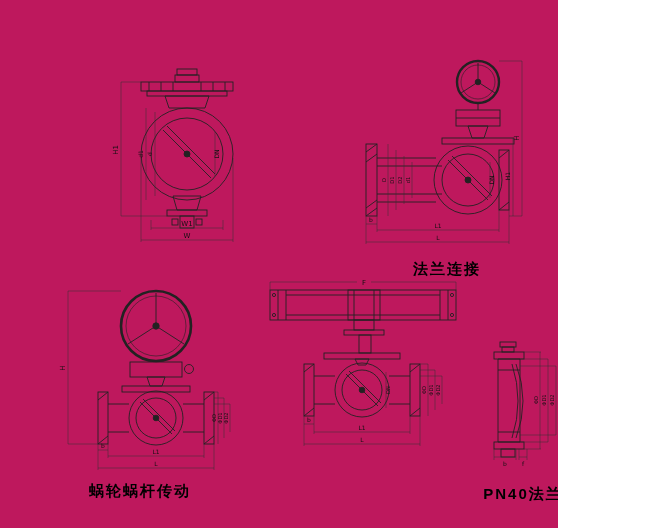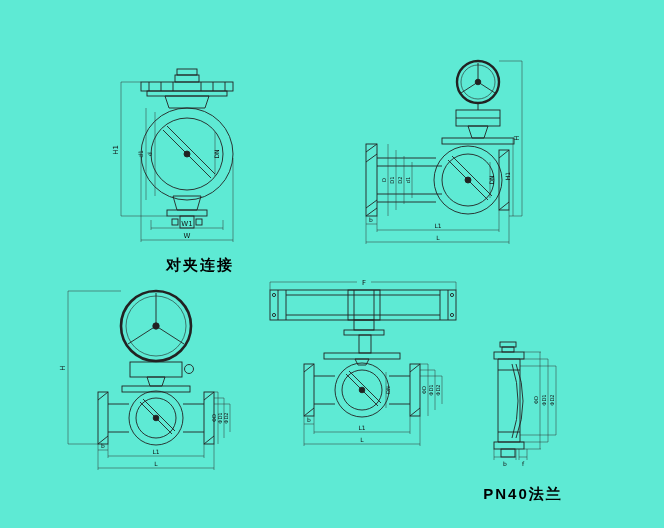--- a/index.html
+++ b/index.html
@@ -1,17 +1,17 @@
 <!DOCTYPE html>
 <html><head>
 <meta charset="utf-8">
 <style>
   *{box-sizing:border-box}
   html,body{margin:0;padding:0;background:#ffffff}
-  #page{position:relative;width:664px;height:528px;background:#5eead4;overflow:hidden;
+  #page{position:relative;width:558px;height:528px;background:#be185d;overflow:hidden;
         font-family:"Liberation Sans","DejaVu Sans",sans-serif}
   .fig{position:absolute}
   .caption{position:absolute;text-align:center;font-weight:bold;font-size:15px;color:#000;
            letter-spacing:2px;font-family:"Liberation Sans","DejaVu Sans",sans-serif}
   svg text{font-family:"DejaVu Sans",sans-serif;fill:#111;text-anchor:middle}
   .t7{font-size:7px}
   .t6{font-size:6px}
   .t5{font-size:5.2px}
 </style>
 </head>
@@ -297,16 +297,17 @@
     </g>
     <g>
       <text class="t5" x="68" y="60" transform="rotate(-90 68 60)">ΦD</text>
       <text class="t5" x="76" y="60" transform="rotate(-90 76 60)">ΦD1</text>
       <text class="t5" x="84" y="60" transform="rotate(-90 84 60)">ΦD2</text>
       <text class="t6" x="35" y="126">b</text>
       <text class="t6" x="53" y="126">f</text>
     </g>
   </svg>
 
-  <div class="caption" style="left:130px;top:256px;width:140px">对夹连接</div>
+  <div class="caption" style="left:377px;top:260px;width:140px">法兰连接</div>
+  <div class="caption" style="left:55px;top:482px;width:170px">蜗轮蜗杆传动</div>
   <div class="caption" style="left:458px;top:485px;width:130px">PN40法兰</div>
 
 </div>
 
 </body></html>

